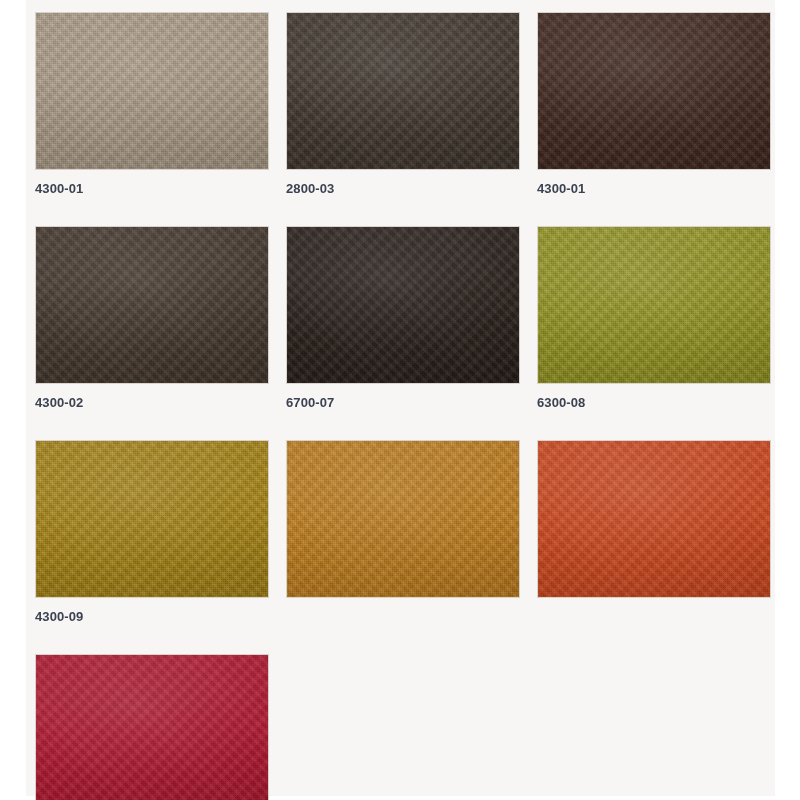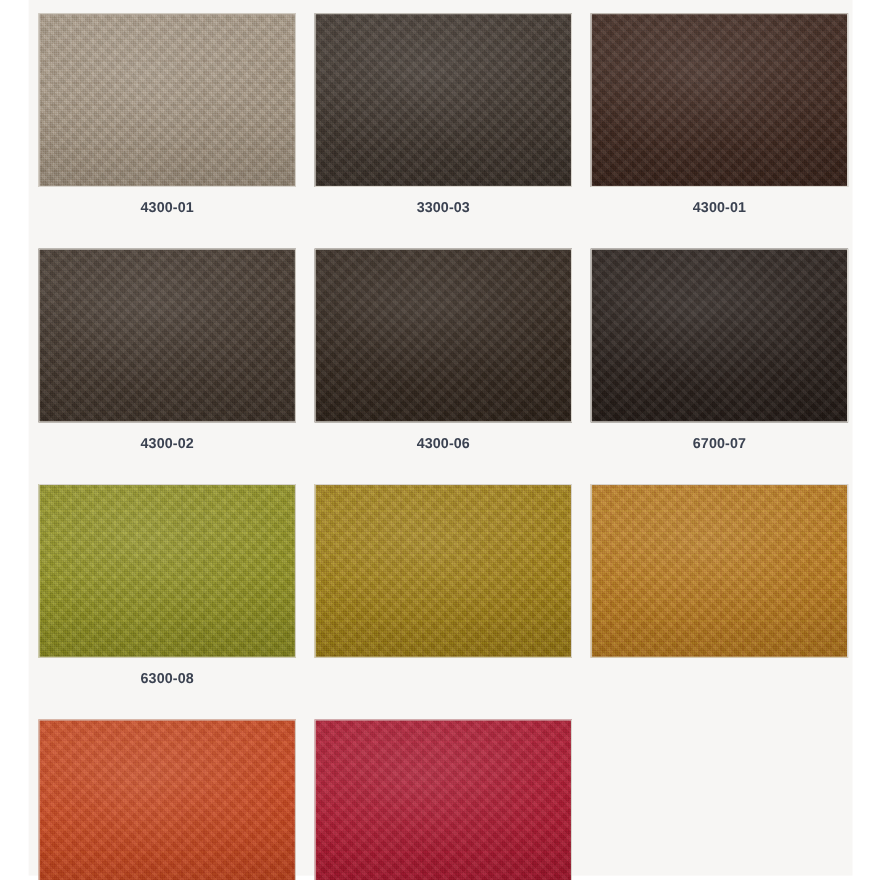--- a/index.html
+++ b/index.html
@@ -17,21 +17,20 @@
 
   
   #swatch-catalog {
     position: absolute;
     left: 26px;
     top: 0;
     width: 749px;
     height: 796px;
     background: #f7f6f4;
     box-sizing: border-box;
-    text-align: center;
   }
 
   .swatch-grid {
     display: grid;
     grid-template-columns: repeat(3, 234px);
     column-gap: 17px;
     row-gap: 31px;
     padding: 12px 0 0 9px;
     box-sizing: border-box;
   }
@@ -133,47 +132,39 @@
           <div class="sheen"></div>
         </div>
         <div class="swatch-label">4300-01</div>
       </div>
       <div class="swatch-card">
         <div class="swatch-image" style="background-color: rgb(58, 48, 40);">
           <div class="weave"></div>
           <div class="slub"></div>
           <div class="sheen"></div>
         </div>
-        <div class="swatch-label">3300-03</div>
+        <div class="swatch-label">2800-03</div>
       </div>
       <div class="swatch-card">
         <div class="swatch-image" style="background-color: rgb(58, 34, 25);">
           <div class="weave"></div>
           <div class="slub"></div>
           <div class="sheen"></div>
         </div>
         <div class="swatch-label">4300-01</div>
       </div>
       <div class="swatch-card">
         <div class="swatch-image" style="background-color: rgb(61, 49, 39);">
           <div class="weave"></div>
           <div class="slub"></div>
           <div class="sheen"></div>
         </div>
         <div class="swatch-label">4300-02</div>
       </div>
       <div class="swatch-card">
-        <div class="swatch-image" style="background-color: rgb(46, 34, 25);">
-          <div class="weave"></div>
-          <div class="slub"></div>
-          <div class="sheen"></div>
-        </div>
-        <div class="swatch-label">4300-06</div>
-      </div>
-      <div class="swatch-card">
         <div class="swatch-image" style="background-color: rgb(35, 26, 21);">
           <div class="weave"></div>
           <div class="slub"></div>
           <div class="sheen"></div>
         </div>
         <div class="swatch-label">6700-07</div>
       </div>
       <div class="swatch-card">
         <div class="swatch-image" style="background-color: rgb(139, 140, 30);">
           <div class="weave"></div>
@@ -181,20 +172,21 @@
           <div class="sheen"></div>
         </div>
         <div class="swatch-label">6300-08</div>
       </div>
       <div class="swatch-card">
         <div class="swatch-image" style="background-color: rgb(157, 124, 18);">
           <div class="weave"></div>
           <div class="slub"></div>
           <div class="sheen"></div>
         </div>
+        <div class="swatch-label">4300-09</div>
       </div>
       <div class="swatch-card">
         <div class="swatch-image" style="background-color: rgb(181, 118, 26);">
           <div class="weave"></div>
           <div class="slub"></div>
           <div class="sheen"></div>
         </div>
       </div>
       <div class="swatch-card">
         <div class="swatch-image" style="background-color: rgb(196, 66, 26);">

